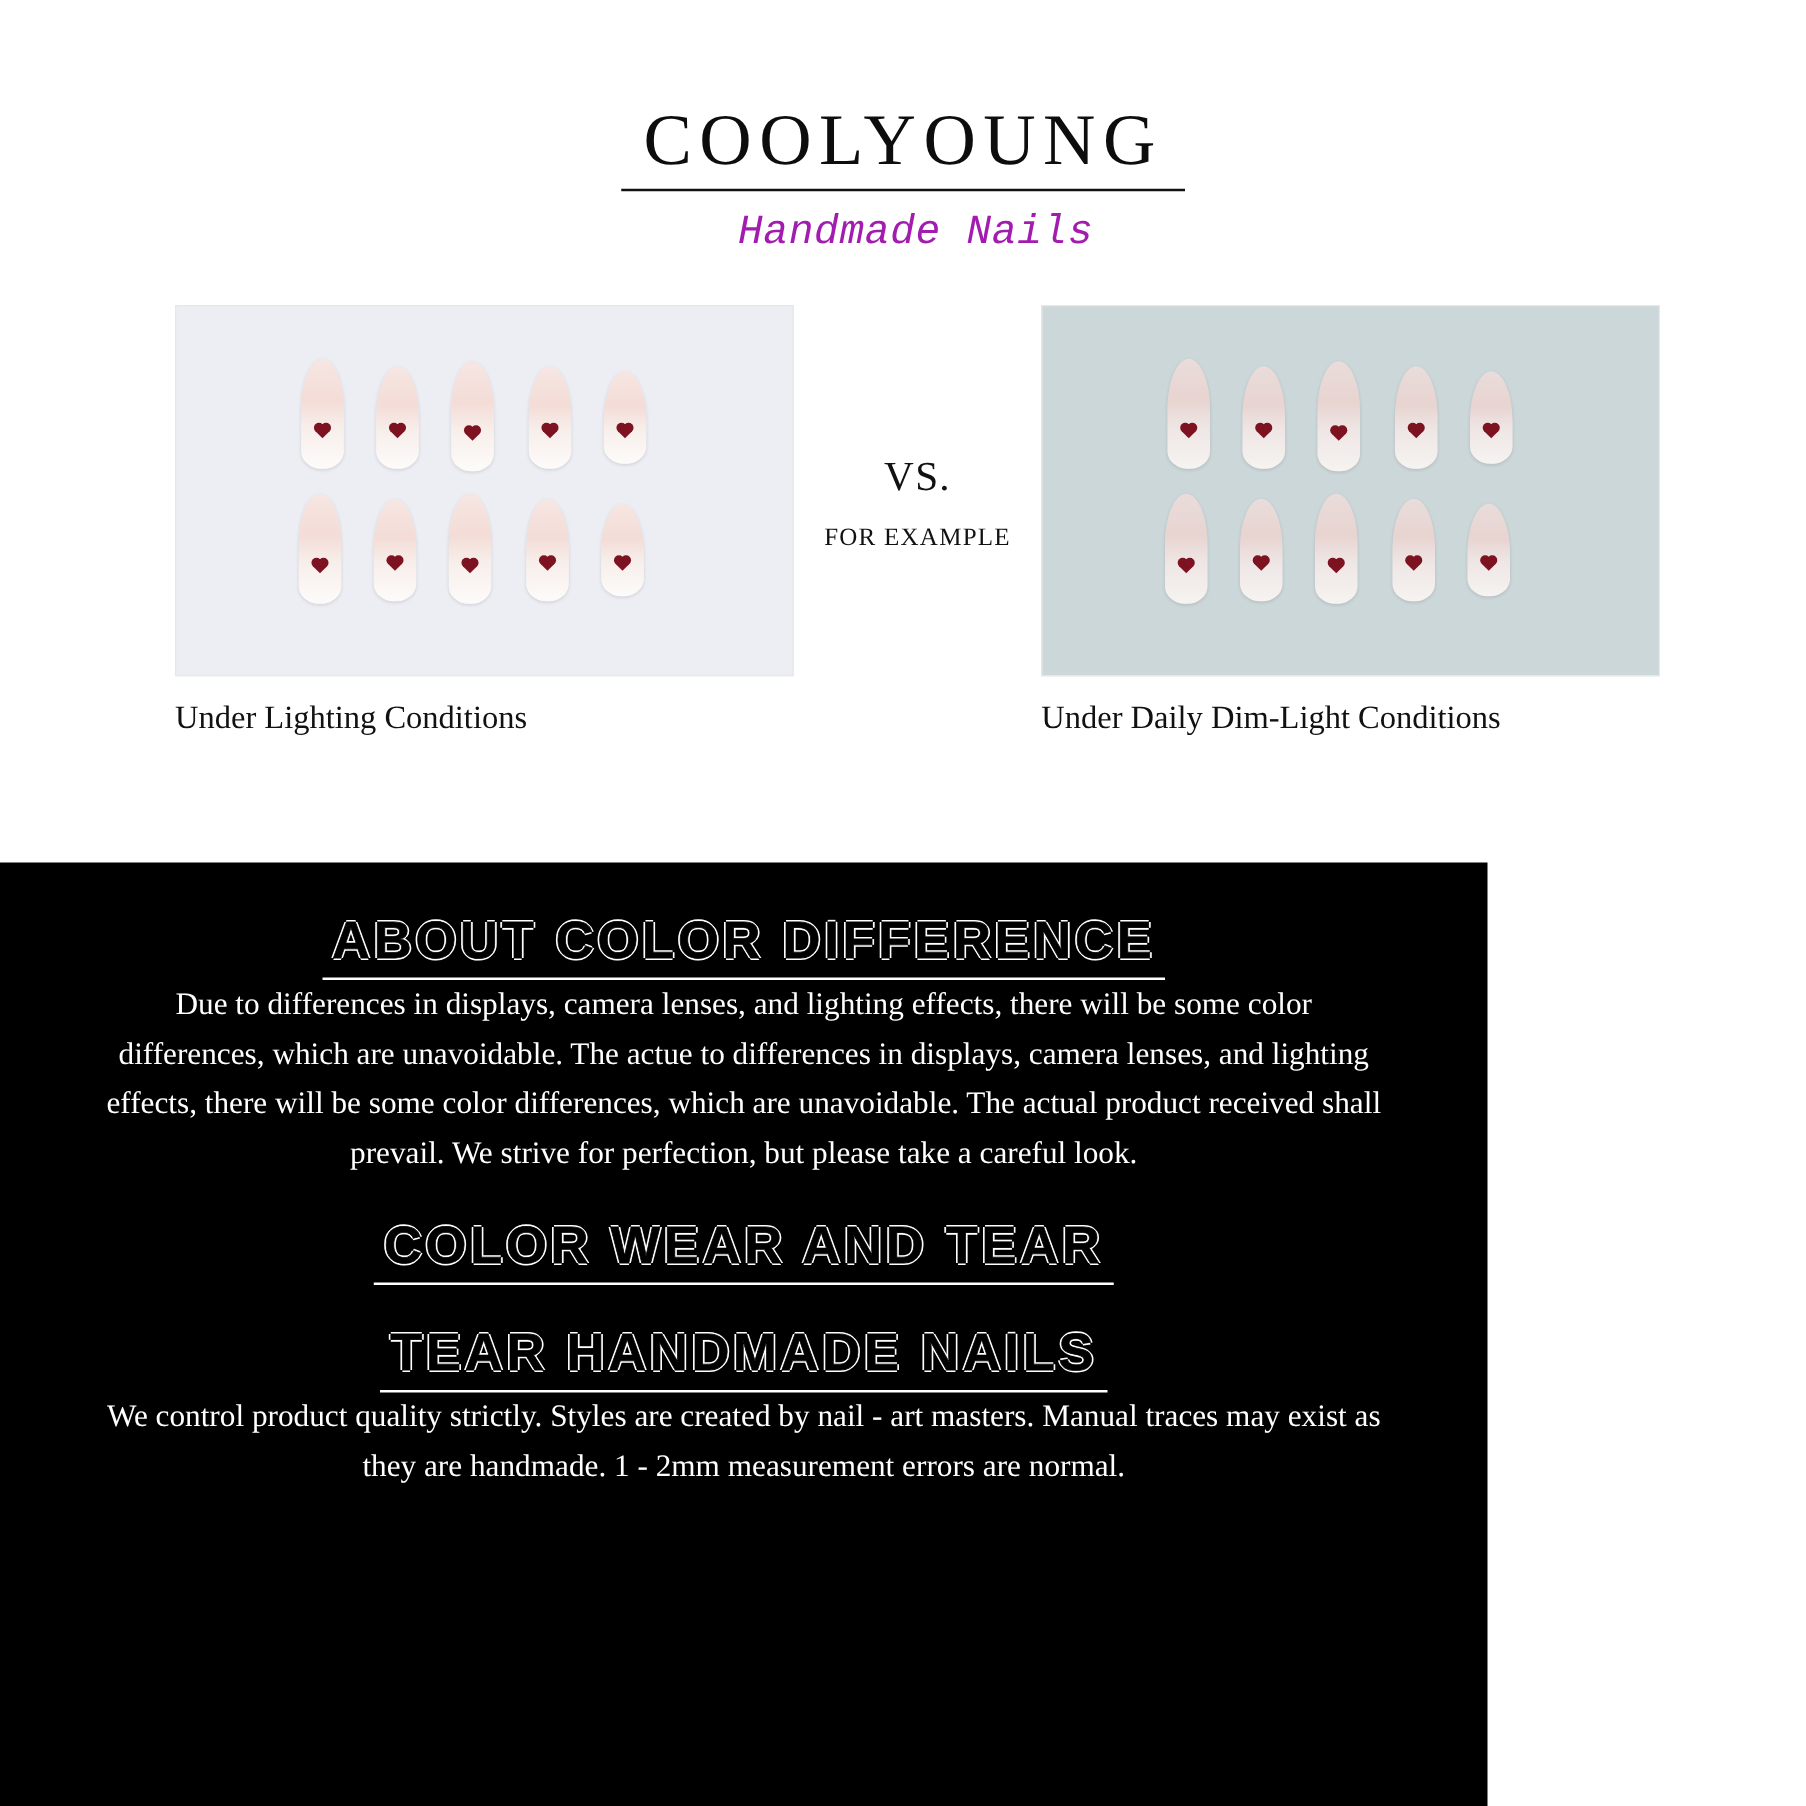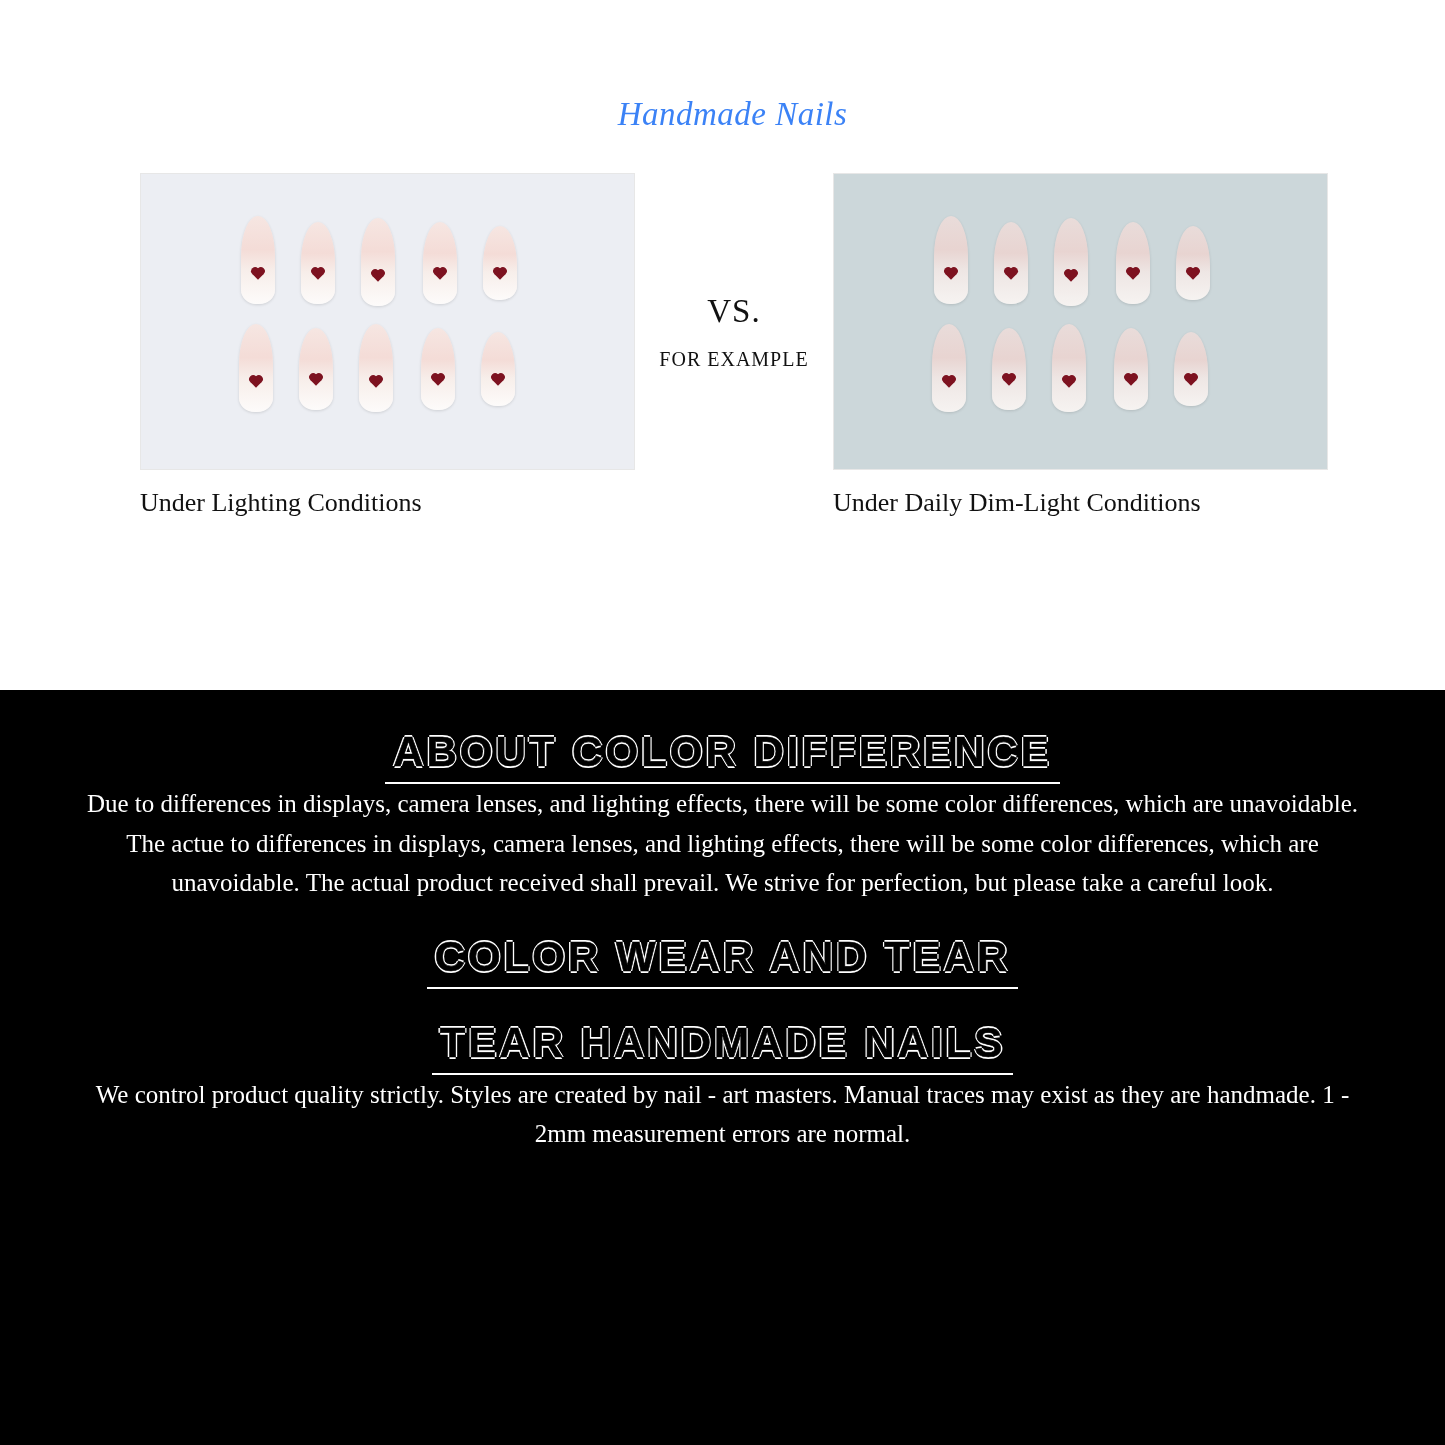--- a/index.html
+++ b/index.html
@@ -25,24 +25,24 @@
     font-family: "Liberation Serif", serif;
     font-size: 58px;
     letter-spacing: 6px;
     color: #0d0d0d;
     display: inline-block;
     padding: 0 18px 8px 18px;
     border-bottom: 2px solid #111;
     line-height: 1.05;
   }
   .brand-sub {
-    font-family: Liberation Serif, serif;
+    font-family: Liberation Mono, monospace;
     font-style: italic;
     font-size: 33px;
-    color: #3b82f6;
+    color: #a21caf;
     margin-top: 14px;
     letter-spacing: 0.5px;
     padding-left: 20px;
   }
 
   
   .compare {
     position: relative;
     margin-top: 40px;
     height: 360px;
@@ -131,21 +131,21 @@
     text-align: left;
   }
   .caption.left { left: 140px; width: 495px; }
   .caption.right { left: 833px; width: 495px; }
 
   
   .panel {
     position: absolute;
     left: 0;
     top: 690px;
-    width: 1445px;
+    width: 1190px;
     height: 755px;
     background: #000000;
     color: #ffffff;
     box-sizing: border-box;
     padding: 38px 78px 0 78px;
   }
   .section + .section { margin-top: 30px; }
   .sec-title {
     text-align: center;
     font-family: "Liberation Sans", sans-serif;
@@ -173,20 +173,21 @@
     color: #ffffff;
     padding: 0 6px;
   }
 </style>
 </head>
 <body>
 
 <div class="page">
 
   <div class="header">
+    <div class="brand">COOLYOUNG</div>
     <div class="brand-sub">Handmade Nails</div>
   </div>
 
   <div class="compare">
 
     <div class="photo left">
       <div class="nail-grid">
         <div class="nail" style="left:100px;top:42px;">
             <span class="heart"></span>
           </div>

